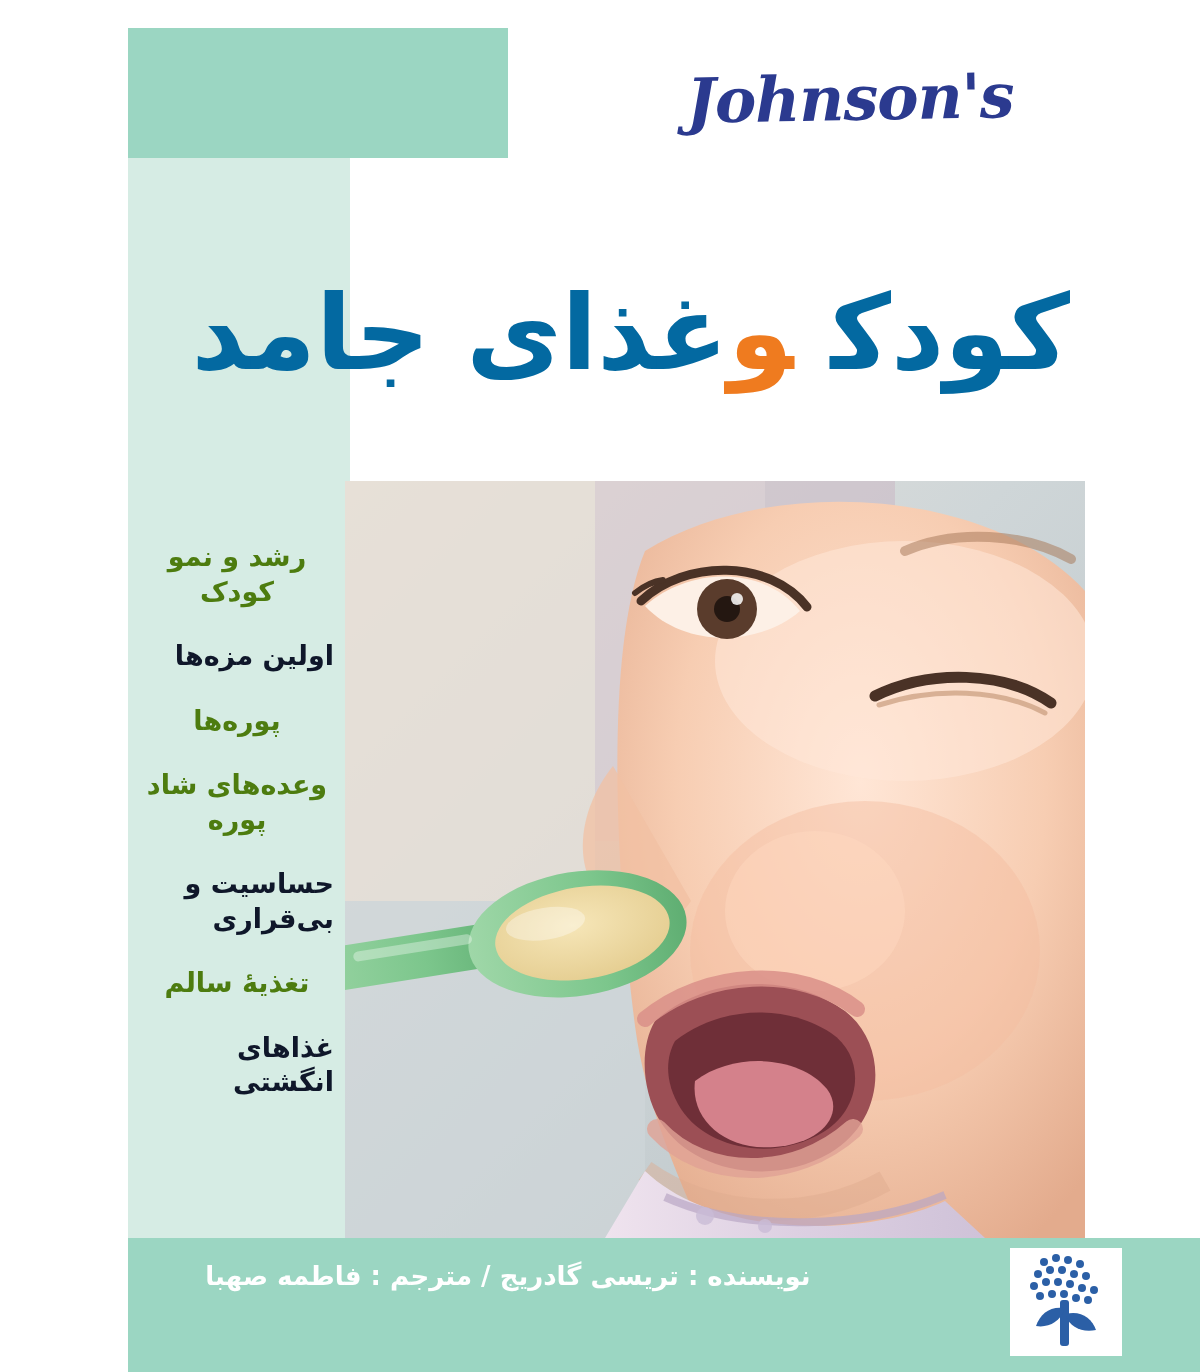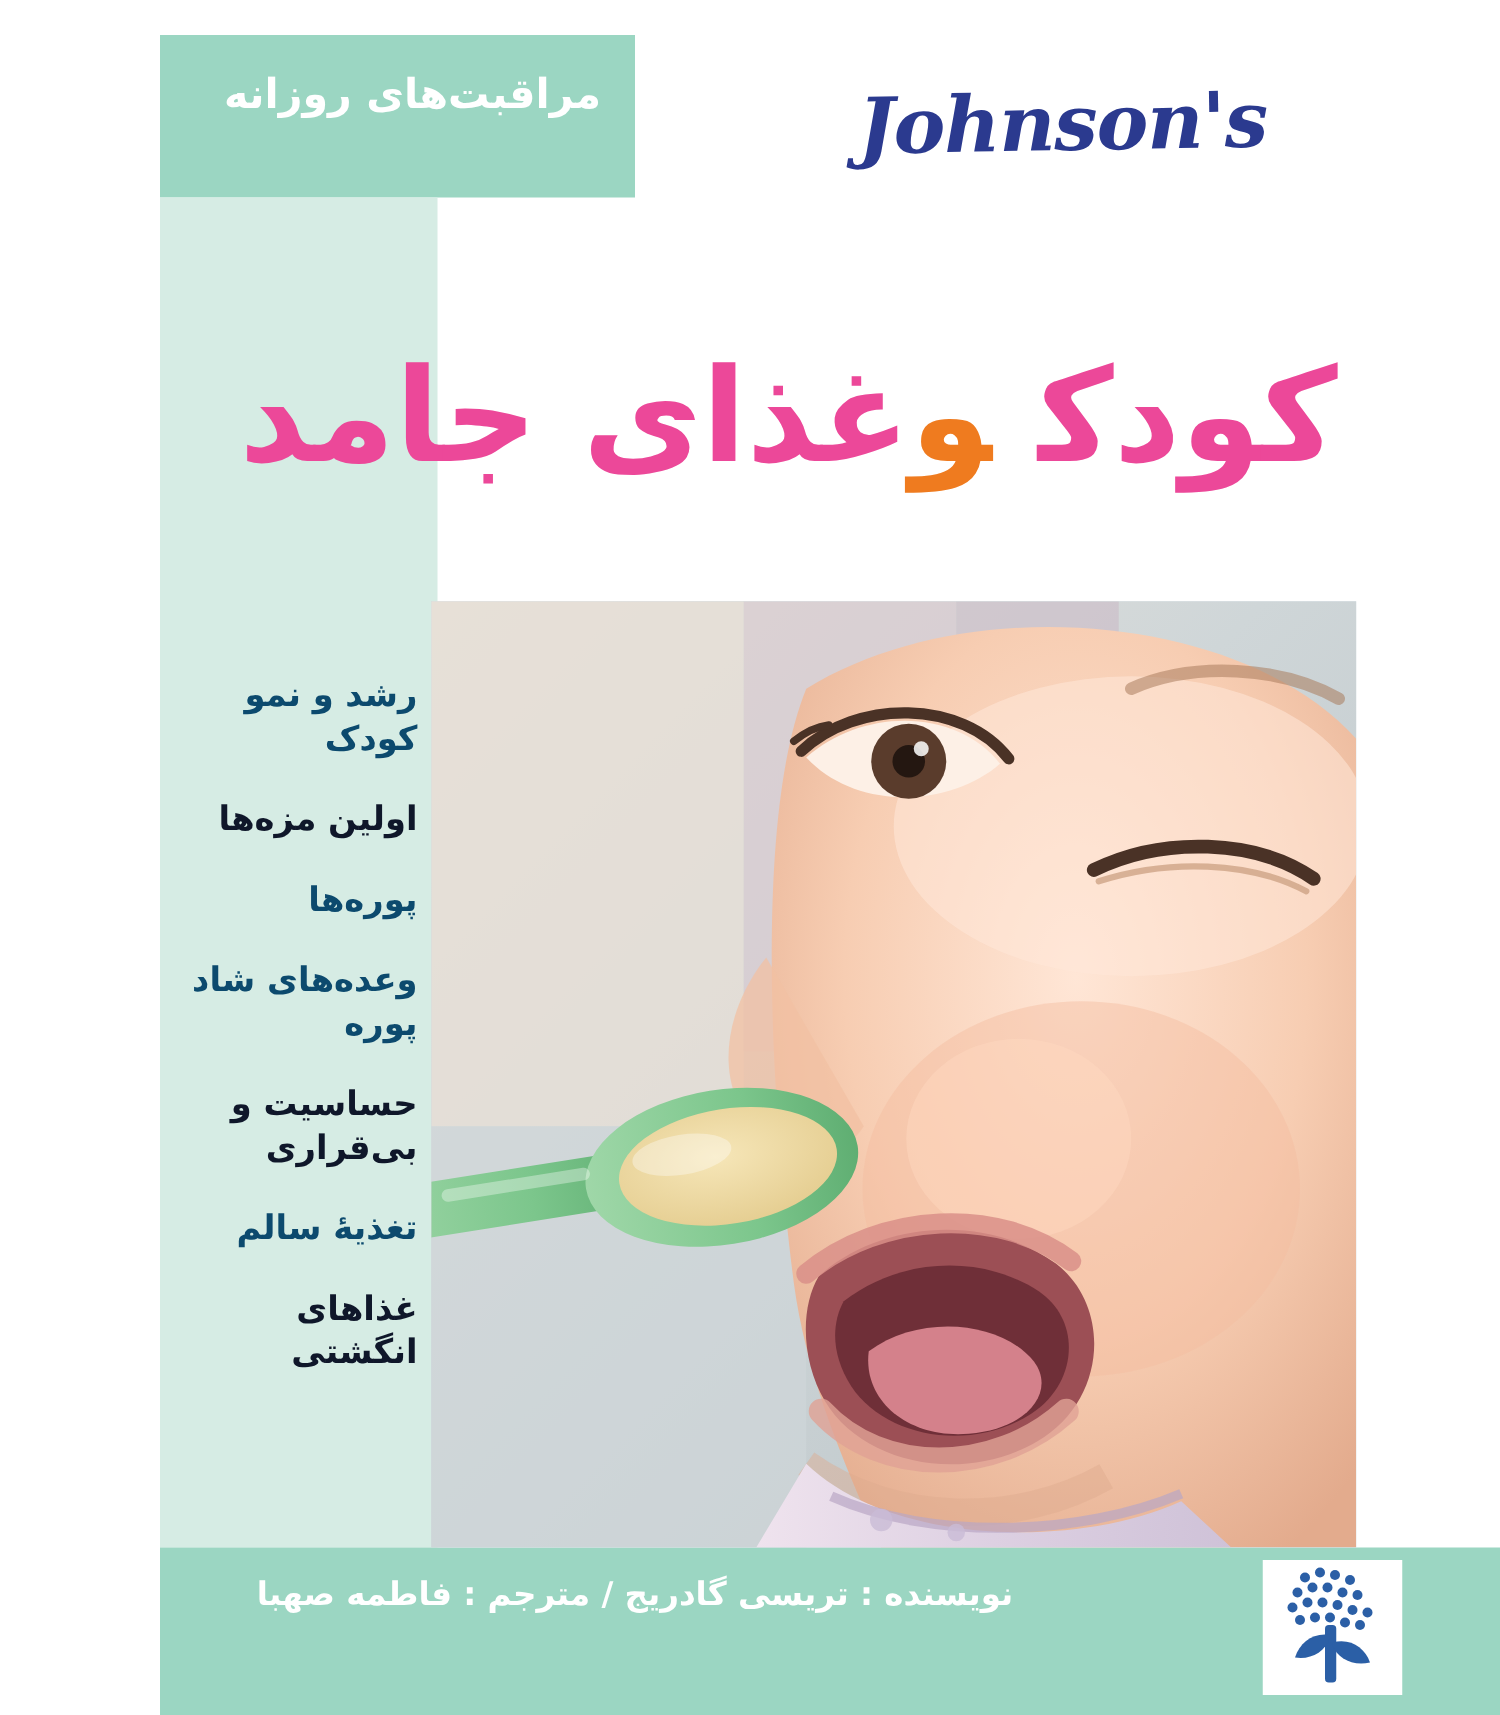--- a/index.html
+++ b/index.html
@@ -104,21 +104,21 @@
   .title-wrap {
     position: absolute;
     right: 130px;
     top: 268px;
     width: 900px;
     text-align: center;
     direction: rtl;
     white-space: nowrap;
   }
   .title-wrap .t-green {
-    color: #ec4899;
+    color: #0369a1;
     font-size: 104px;
     font-weight: bold;
     line-height: 1.25;
     margin-left: 37px;
   }
   .title-wrap .t-orange {
     color: #ef7b1f;
     font-size: 104px;
     font-weight: bold;
     line-height: 1.25;
@@ -145,21 +145,21 @@
     direction: rtl;
     text-align: right;
   }
   .bullet {
     font-size: 27px;
     font-weight: bold;
     line-height: 1.28;
     margin-bottom: 30px;
     padding-right: 4px;
   }
-  .bullet.orange { color: #0c4a6e; }
+  .bullet.orange { color: #4d7c0f; text-align: center; }
   .bullet.dark { color: #0f172a; }
 
   
   .credits {
     position: absolute;
     left: 128px;
     top: 1258px;
     width: 760px;
     text-align: center;
     color: #ffffff;
@@ -181,21 +181,20 @@
 
 <div class="cover">
 
   <div class="panel-top-strip"></div>
   <div class="mint-left-col"></div>
   <div class="mint-block-a"></div>
   <div class="mint-block-b"></div>
   <div class="mint-block-c"></div>
   <div class="mint-block-d"></div>
 
-  <div class="series-label">مراقبت‌های روزانه</div>
 
   <div class="brand">Johnson's</div>
 
   <div class="title-wrap">
     <span class="t-green">کودک</span><span class="t-orange">و</span><span class="t-green">غذای جامد</span>
   </div>
 
   <div class="photo">
     <svg width="740" height="757" viewBox="0 0 740 757" xmlns="http://www.w3.org/2000/svg" aria-hidden="true">
       <defs>

